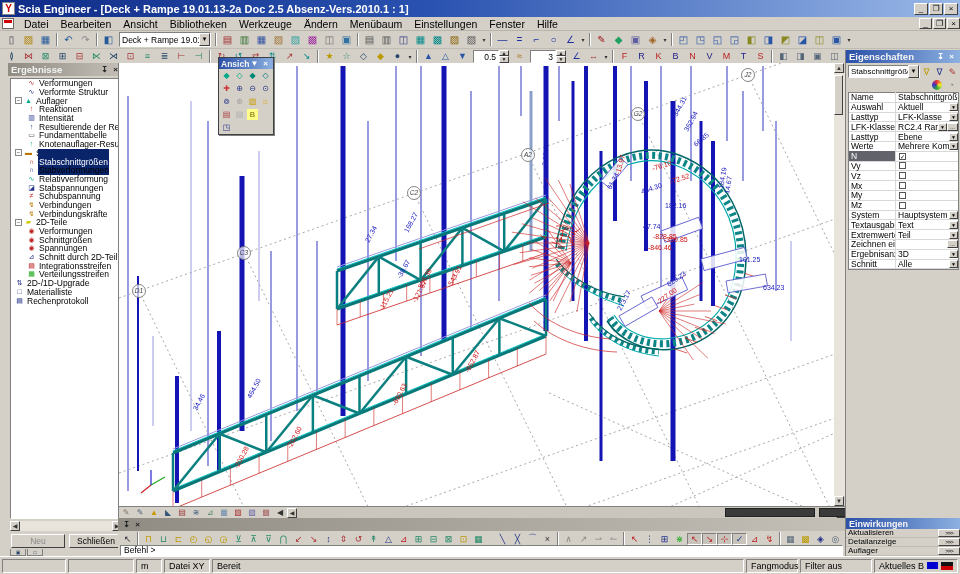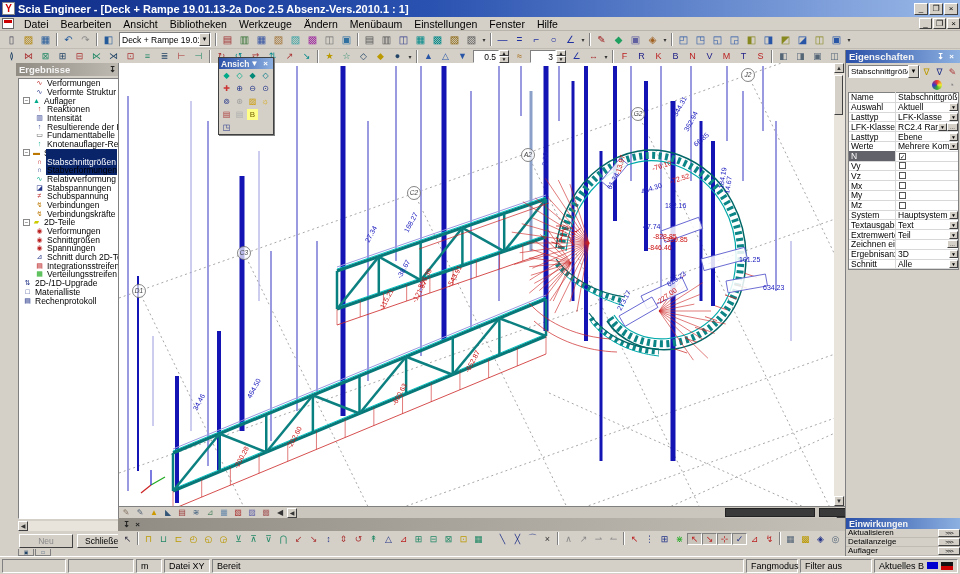--- a/index.html
+++ b/index.html
@@ -35,21 +35,21 @@
   .spin .sval{width:26px;background:#fff;border:1px solid;border-color:#808080 #fff #fff #808080;font-size:8.5px;text-align:right;padding:1px 2px 0 0;}
   .spin .sarr{width:10px;display:flex;flex-direction:column;}
   .spin .sarr span{flex:1;background:#d4d0c8;border:1px solid;border-color:#fff #404040 #404040 #fff;font-size:5px;line-height:4px;text-align:center;color:#222;}
   
   .cap{height:13px;display:flex;align-items:center;padding:0 3px;font-size:9.5px;color:#f4f4f4;font-weight:bold;}
   .cap.grey{background:linear-gradient(90deg,#908c84,#c4c0b8);}
   .cap.blue{background:linear-gradient(90deg,#2a50a8,#8cb0e0);}
   .cap .ctitle{flex:1;white-space:nowrap;overflow:hidden;}
   .capbtn{width:11px;height:10px;font-size:8px;line-height:9px;text-align:center;color:#222;background:transparent;}
   
-  #leftpanel{left:16px;top:63px;width:118px;height:493px;background:#d4d0c8;border-right:2px solid #fff;}
+  #leftpanel{left:8px;top:63px;width:118px;height:493px;background:#d4d0c8;border-right:2px solid #fff;}
   #treewrap{position:absolute;left:2px;top:15px;width:112px;height:441px;background:#fff;border:1px solid;border-color:#808080 #fff #fff #808080;overflow:hidden;}
   .trow{display:flex;align-items:center;height:8.7px;font-size:8.5px;white-space:nowrap;}
   .trow .tbox{width:7px;height:7px;border:1px solid #888;font-size:6px;line-height:5px;text-align:center;color:#333;margin-right:2px;flex:none;background:#fff;}
   .trow .tic{width:9px;font-size:7px;line-height:8px;margin-right:2px;flex:none;text-align:center;}
   .trow .tlabel{padding:8px 1px;}
   .trow.sel .tlabel{background:#0a246a;color:#fff;}
   #lphscroll{position:absolute;left:2px;top:458px;width:112px;height:10px;background:#d4d0c8;display:flex;}
   .sbarr{width:10px;height:10px;background:#d4d0c8;border:1px solid;border-color:#fff #404040 #404040 #fff;font-size:6px;line-height:8px;text-align:center;color:#333;}
   .sbtrack{flex:1;background:#e8e4dc;}
   #lpbtns{position:absolute;left:0;top:470px;width:118px;height:16px;display:flex;gap:4px;padding:1px 3px;}
@@ -919,20 +919,23 @@
       <span class="ti pressed" style="color: rgb(187, 34, 34);">⊹</span>
       <span class="ti pressed" style="color: rgb(34, 51, 136);">✓</span>
       <span class="ti" style="color: rgb(187, 34, 34);">⊿</span>
       <span class="ti" style="color: rgb(187, 34, 34);">↯</span>
       <span class="tsep"></span>
       <span class="ti" style="color: rgb(85, 102, 119);">▦</span>
       <span class="ti" style="color: rgb(187, 153, 0);">▩</span>
       <span class="ti" style="color: rgb(34, 51, 136);">◈</span>
       <span class="ti" style="color: rgb(85, 102, 119);">◎</span>
     </div>
+  <div id="cmdinput">
+    <span>Befehl &gt;</span>
+  </div>
 </div>
 
 <div id="einwirk" class="abs">
   <div class="cap blue">
     <span class="ctitle">Einwirkungen</span>
   </div>
   <div id="einwirkrows">
       <div class="erow">
         <span class="elabel">Aktualisieren</span>
         <span class="ebtn">&gt;&gt;&gt;</span>

